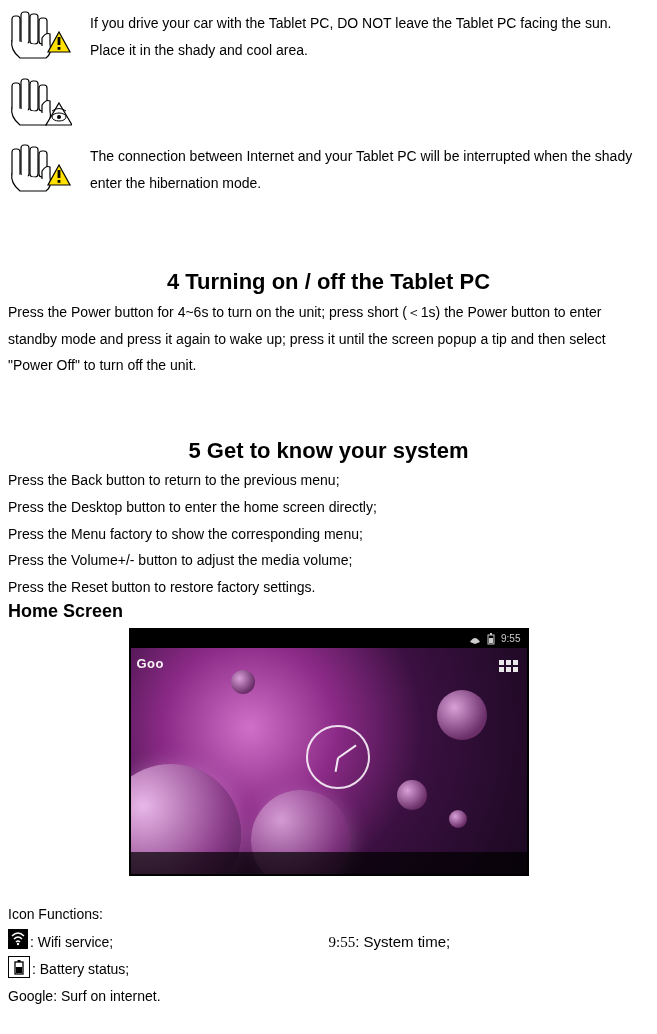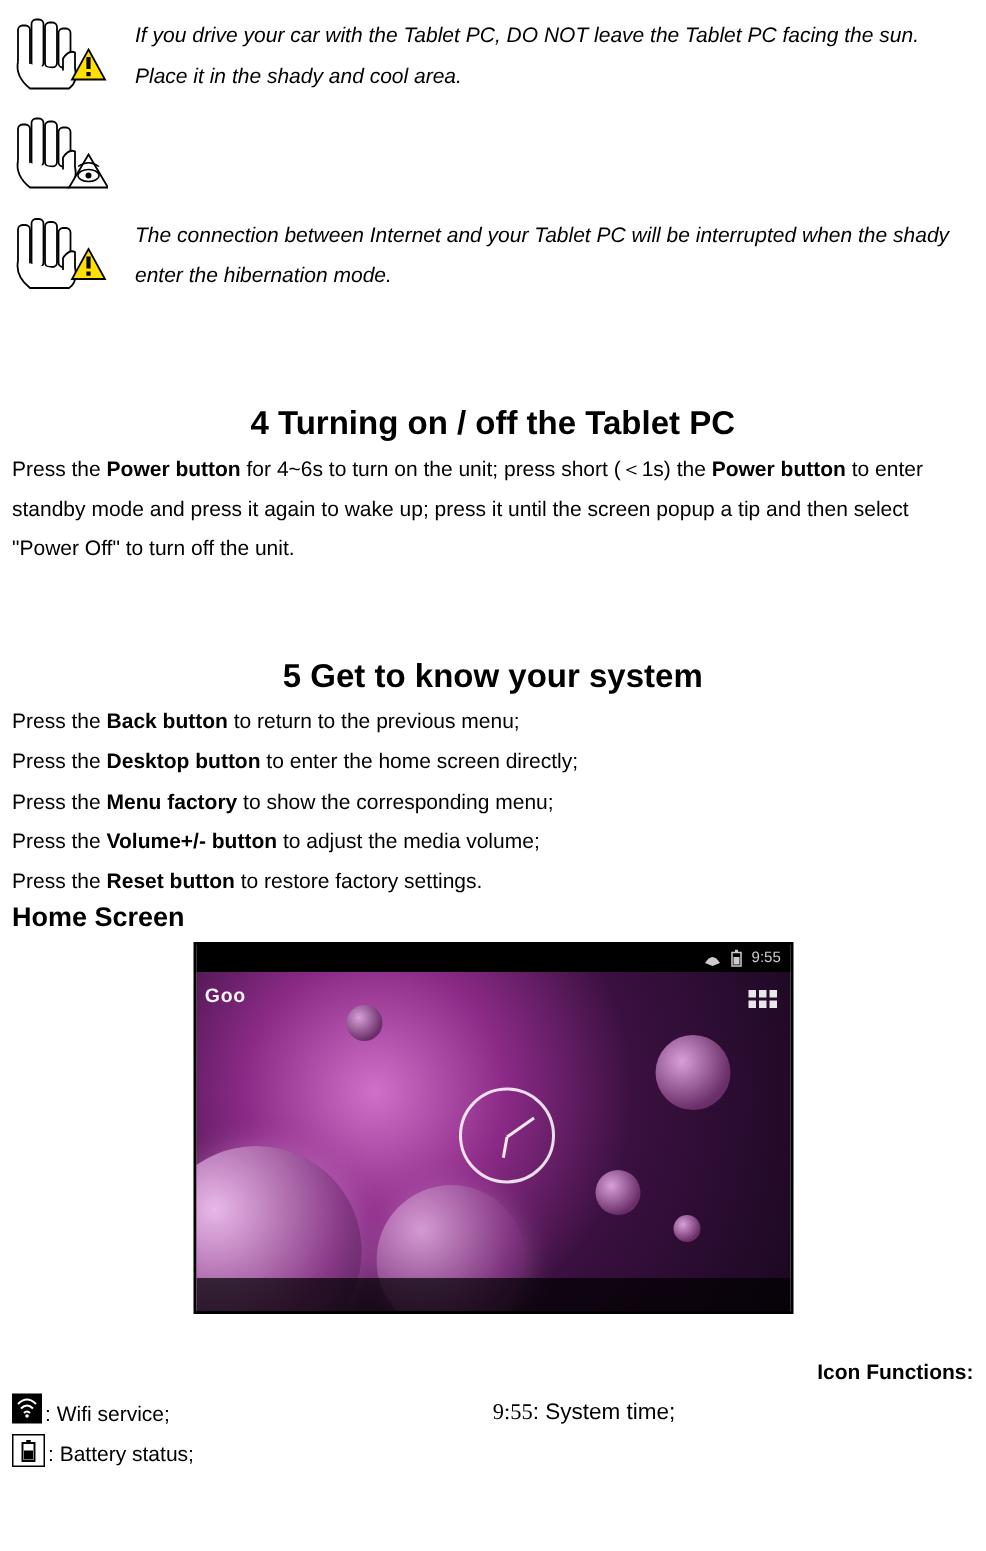--- a/index.html
+++ b/index.html
@@ -7,23 +7,22 @@
     font-size: 14px;
     color: #000;
     margin: 0;
     padding: 10px 8px;
     width: 657px;
     box-sizing: border-box;
     line-height: 1.9;
   }
   .caution-block {
     display: flex;
-    align-items: flex-end;
+    align-items: flex-start;
     margin-bottom: 14px;
-    font-style: italic;
   }
   .caution-icon {
     flex: 0 0 64px;
     height: 52px;
     margin-right: 18px;
     position: relative;
   }
   .caution-text {
     flex: 1;
     padding-top: 0;
@@ -37,21 +36,21 @@
   }
   h3.subsection {
     font-size: 18px;
     font-weight: bold;
     margin: 0 0 2px 0;
     line-height: 1.3;
   }
   .para {
     margin: 0;
   }
-  .bold { font-weight: bold; text-align: right; }
+  .bold { font-weight: normal; }
   .gap { height: 34px; }
   .screenshot-wrap {
     text-align: center;
     margin: 4px 0 8px 0;
   }
   .screenshot {
     display: inline-block;
     width: 400px;
     height: 248px;
     border: 2px solid #000;
@@ -297,13 +296,14 @@
             <rect x="2" y="3" width="8" height="12" fill="none" stroke="#000" stroke-width="1.3"></rect>
             <rect x="4.5" y="1" width="3" height="2" fill="#000"></rect>
             <rect x="3" y="8" width="6" height="6" fill="#000"></rect>
           </svg>
       </span>
         <span>: Battery status;</span>
     </div>
     <div class="icon-right"></div>
   </div>
 
+  <div>Google: Surf on internet.</div>
 </div>
 
 </body></html>

